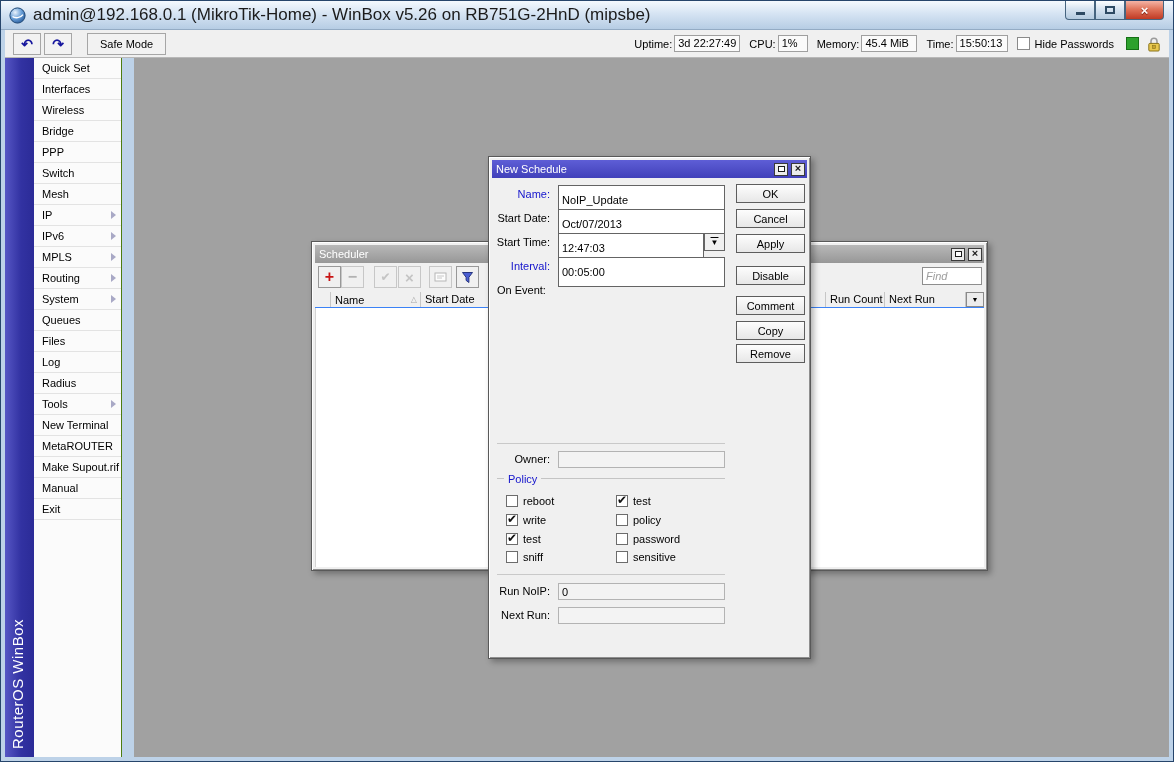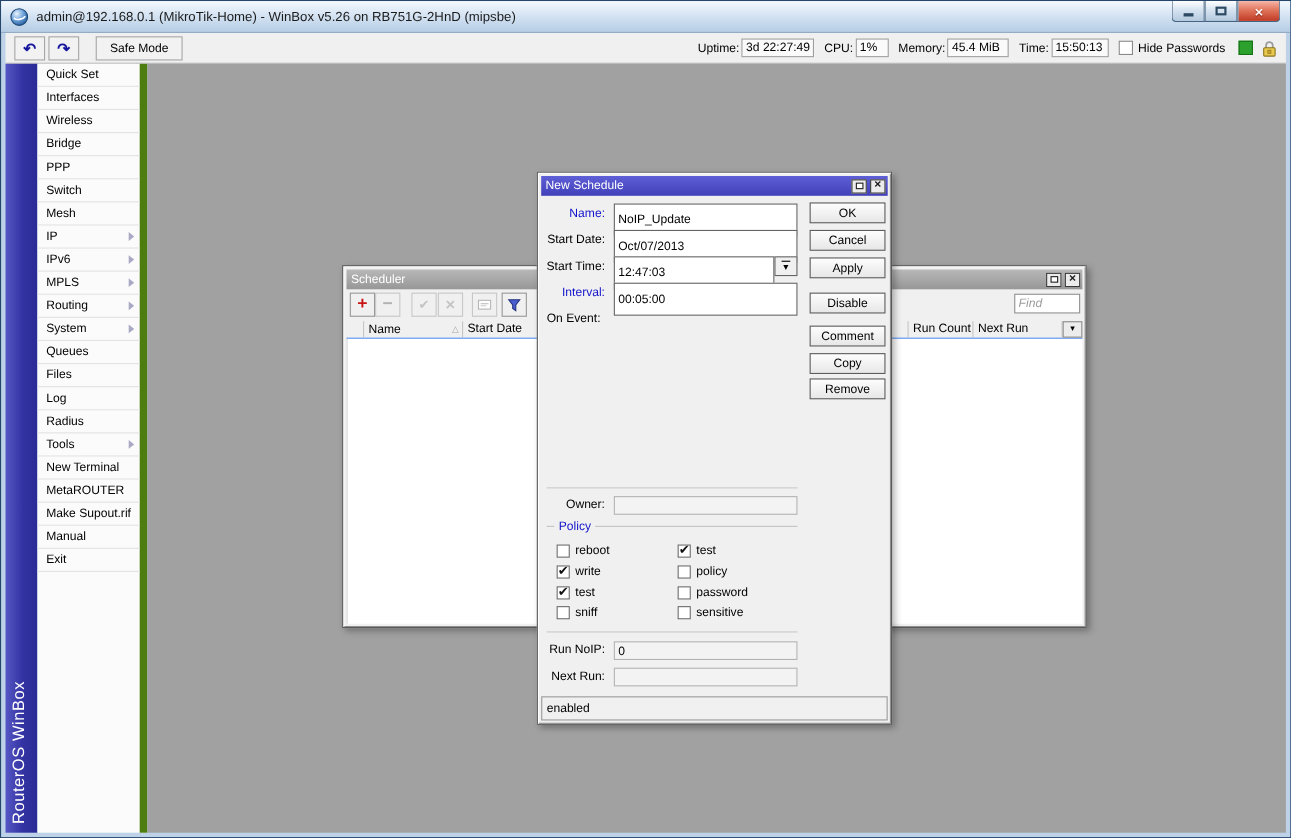--- a/index.html
+++ b/index.html
@@ -4,21 +4,21 @@
 <style>
   *{box-sizing:border-box;margin:0;padding:0}
   html,body{margin:0;padding:0}
   body{font-family:"Liberation Sans","DejaVu Sans",sans-serif;font-size:11px;color:#000}
   #app{position:relative;width:1174px;height:762px;background:#bdd2e8;border:1px solid #26456b;overflow:hidden}
 
   
   .titlebar{position:absolute;left:0;top:0;width:100%;height:29px;
     background:linear-gradient(#f4f9fe,#d6e4f3 45%,#b6cde4);border-bottom:1px solid #93abc4;
     display:flex;align-items:center;padding-left:8px}
-  .title-text{font-size:12px;color:#1b1b1b;margin-left:7px;white-space:nowrap}
+  .title-text{font-size:17px;color:#1b1b1b;margin-left:7px;white-space:nowrap}
   .w7{position:absolute;top:0;right:9px;display:flex}
   .w7 .wb{width:30px;height:19px;border:1px solid #46647f;border-top:none;margin-left:0;
     background:linear-gradient(#fdfeff,#d6e3f0 45%,#b4cadf);display:flex;align-items:center;justify-content:center;cursor:pointer}
   .w7 .wb:first-child{border-radius:0 0 0 4px}
   .w7 .wb.close{width:39px;border-radius:0 0 4px 0;background:linear-gradient(#f4b4a6,#e0755c 45%,#c03a24)}
   .g-min{width:9px;height:3px;background:#2e4a63;margin-top:7px}
   .g-maxw{width:10px;height:8px;border:2px solid #2e4a63}
   .g-closew{color:#fff;font-weight:bold;font-size:13px;line-height:1;text-shadow:0 1px 1px #7c1d0c}
 
   
@@ -32,21 +32,21 @@
   .sbox{display:inline-block;border:1px solid #9f9f9f;background:#fafafa;height:17px;line-height:15px;
     padding:0 3px;margin:0 9px 0 2px;text-align:left}
   .hp-cb{display:inline-block;width:13px;height:13px;border:1px solid #8a8a8a;background:#fff;margin-right:5px;cursor:pointer}
   .conn{display:inline-block;width:13px;height:13px;background:#2da12d;border:1px solid #157015;margin:0 6px 0 12px}
 
   
   .brand-strip{position:absolute;left:4px;top:57px;width:29px;bottom:4px;
     background:linear-gradient(90deg,#5656c4,#3232a2 55%,#2b2b97)}
   .brand-text{position:absolute;left:4px;bottom:8px;writing-mode:vertical-rl;transform:rotate(180deg);
     color:#fff;font-size:15px;letter-spacing:.5px;white-space:nowrap}
-  .menu{position:absolute;left:33px;top:57px;width:100px;bottom:4px;background:#fbfbfb;border-right:7px solid #4d7c0f}
+  .menu{position:absolute;left:33px;top:57px;width:88px;bottom:4px;background:#fbfbfb;border-right:1px solid #4d7c0f}
   .menu-item{position:relative;height:21px;line-height:20px;padding-left:8px;border-bottom:1px solid #e3e3e3;cursor:pointer}
   .subarrow{position:absolute;right:5px;top:6px;width:0;height:0;
     border-left:5px solid #a9a9c6;border-top:4px solid transparent;border-bottom:4px solid transparent}
 
   .mdi{position:absolute;left:133px;top:57px;right:4px;bottom:4px;background:#a1a1a1}
 
   
   .window{position:absolute;background:#f0f0f0;border:1px solid #595959;padding:3px;
     box-shadow:inset 1px 1px 0 #ffffff,inset -1px -1px 0 #8f8f8f,3px 3px 6px rgba(0,0,0,.3);
     display:flex;flex-direction:column}
@@ -318,17 +318,16 @@
       <input class="field off" style="top: 429px; left: 66px; width: 167px; height: 17px;" value="">
 
       <button class="dlg-btn" style="top:6px">OK</button>
       <button class="dlg-btn" style="top:31px">Cancel</button>
       <button class="dlg-btn" style="top:56px">Apply</button>
       <button class="dlg-btn" style="top:88px">Disable</button>
       <button class="dlg-btn" style="top:118px">Comment</button>
       <button class="dlg-btn" style="top:143px">Copy</button>
       <button class="dlg-btn" style="top:166px">Remove</button>
 
-      <div class="dlg-status"><span>enabled</span></div>
     </div>
   </div>
 
 </div>
 
 </body></html>

